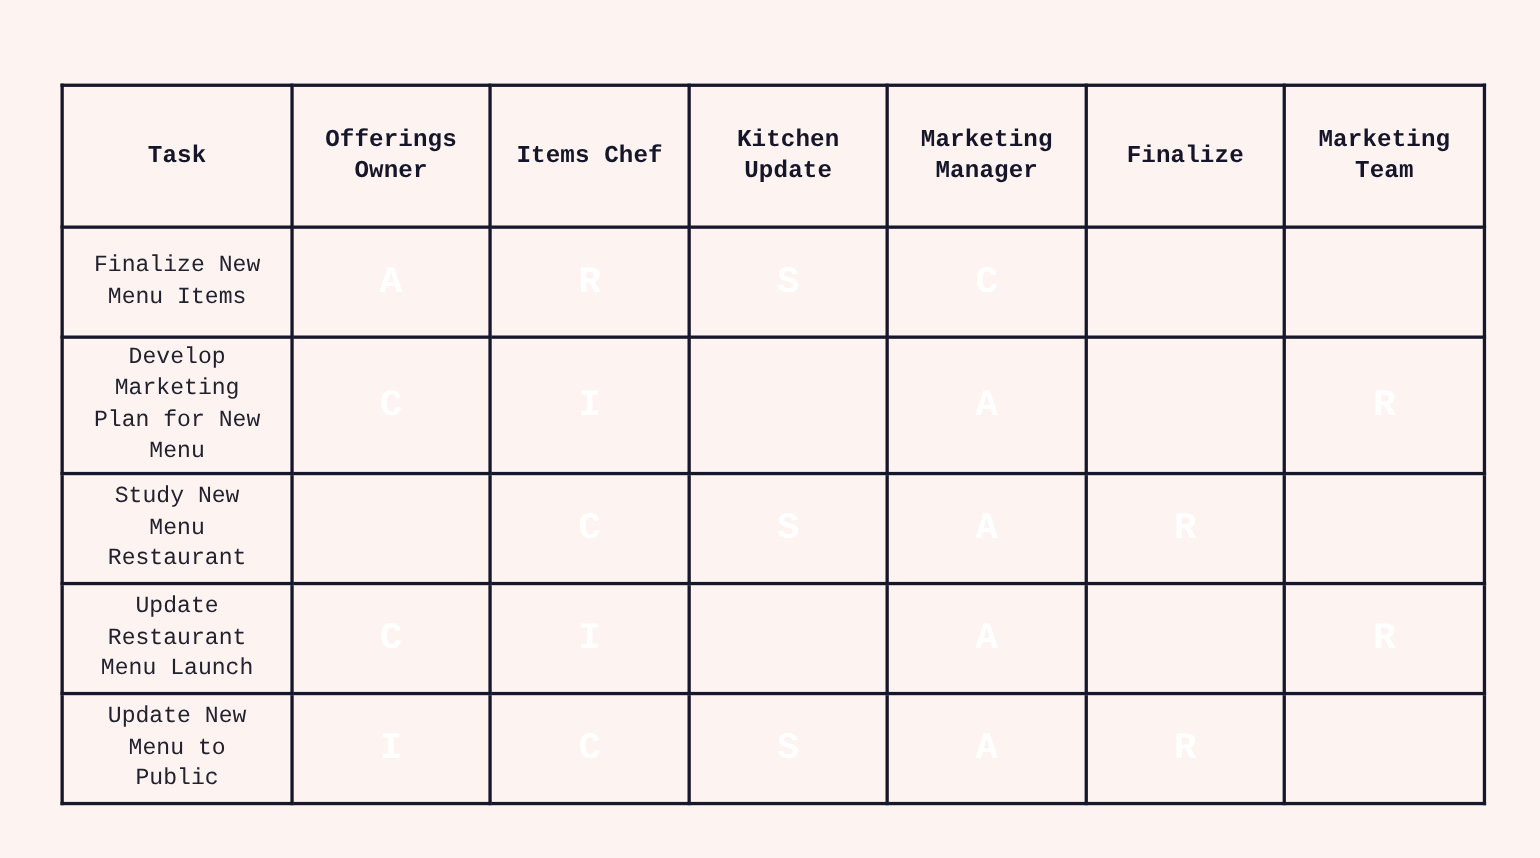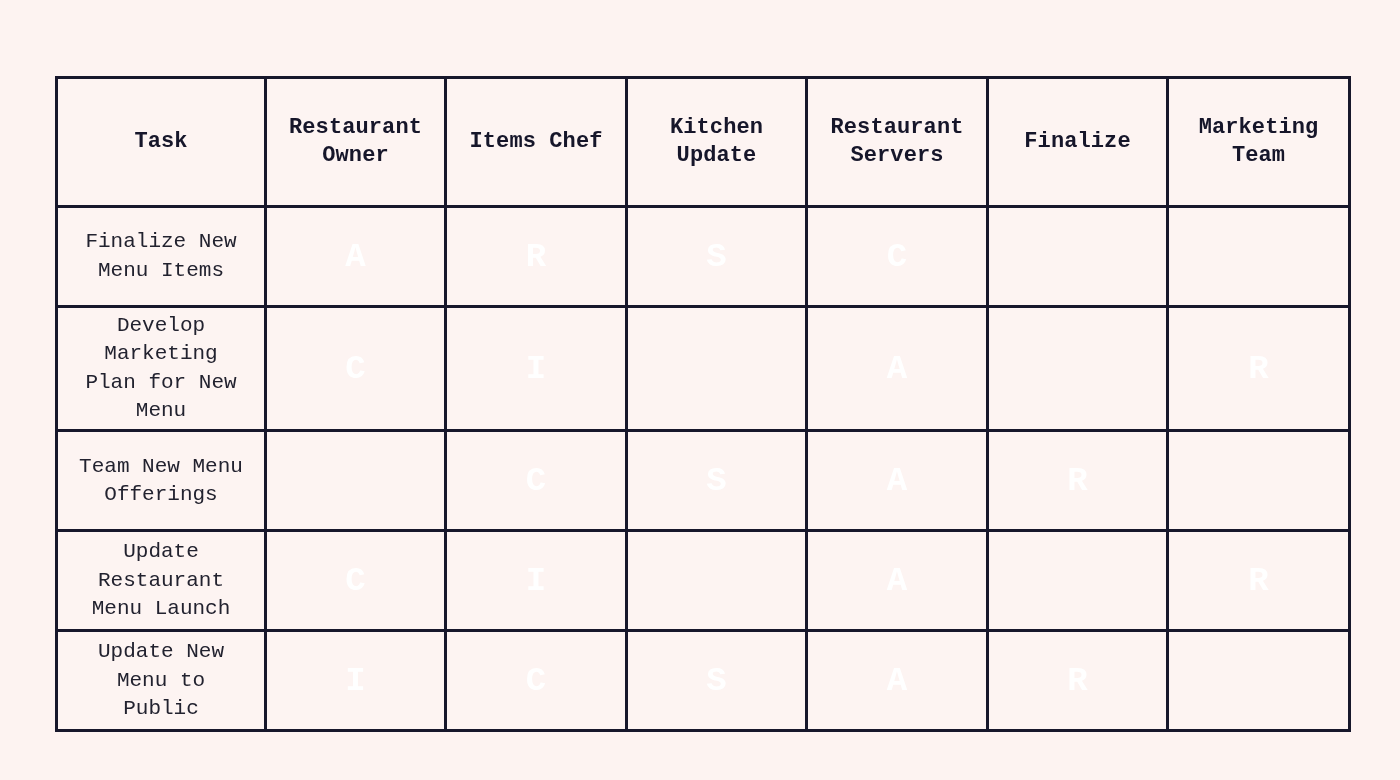--- a/index.html
+++ b/index.html
@@ -97,24 +97,24 @@
       <col class="c-role">
       <col class="c-role2">
       <col class="c-role3">
       <col class="c-role4">
       <col class="c-role5">
       <col class="c-role6">
     </colgroup>
     <thead>
       <tr>
         <th class="task-header">Task</th>
-        <th>Restaurant Owner</th>
+        <th>Offerings Owner</th>
         <th>Items Chef</th>
         <th>Kitchen Update</th>
-        <th>Restaurant Servers</th>
+        <th>Marketing Manager</th>
         <th>Finalize</th>
         <th>Marketing Team</th>
       </tr>
     </thead>
     <tbody>
       <tr>
         <td class="task-cell">Finalize New Menu Items</td>
         <td class="mark m-A">A</td>
         <td class="mark m-R">R</td>
         <td class="mark m-S">S</td>
@@ -125,21 +125,21 @@
       <tr>
         <td class="task-cell">Develop Marketing Plan for New Menu</td>
         <td class="mark m-C">C</td>
         <td class="mark m-I">I</td>
         <td class="mark m-none"></td>
         <td class="mark m-A">A</td>
         <td class="mark m-none"></td>
         <td class="mark m-R">R</td>
       </tr>
       <tr>
-        <td class="task-cell">Team New Menu Offerings</td>
+        <td class="task-cell">Study New Menu Restaurant</td>
         <td class="mark m-none"></td>
         <td class="mark m-C">C</td>
         <td class="mark m-S">S</td>
         <td class="mark m-A">A</td>
         <td class="mark m-R">R</td>
         <td class="mark m-none"></td>
       </tr>
       <tr>
         <td class="task-cell">Update Restaurant Menu Launch</td>
         <td class="mark m-C">C</td>

